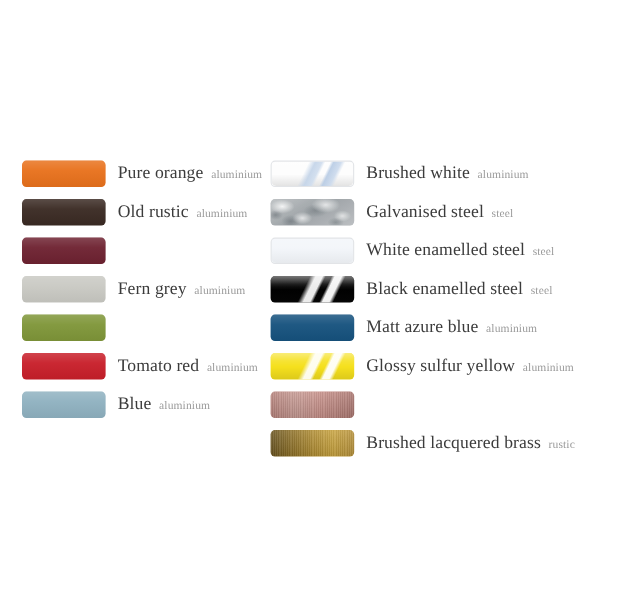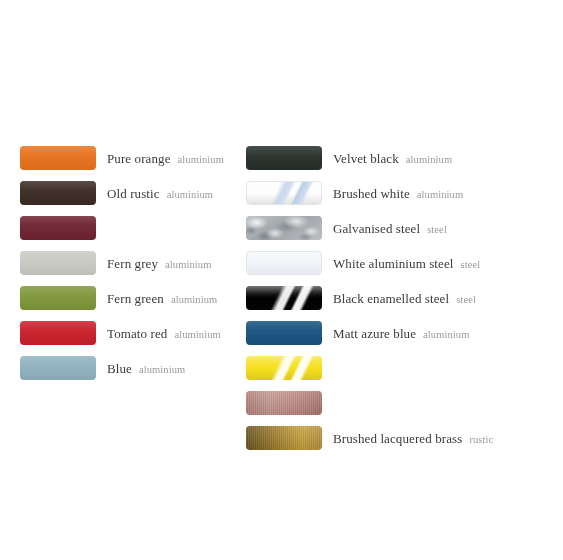--- a/index.html
+++ b/index.html
@@ -47,21 +47,21 @@
     overflow: hidden;
     box-sizing: border-box;
   }
 
   .swatch-label {
     margin-left: 11px;
     white-space: nowrap;
     line-height: 1;
   }
   .swatch-name {
-    font-size: 13px;
+    font-size: 16px;
     color: #3b3b3b;
     letter-spacing: 0.1px;
   }
   .swatch-material {
     font-size: 10.5px;
     color: #9a9a9a;
     margin-left: 7px;
     letter-spacing: 0.1px;
   }
 
@@ -179,58 +179,54 @@
       </div>
       <div class="swatch-row">
         <div class="swatch-chip finish-matt" style="background: rgb(110, 34, 49);"></div>
       </div>
       <div class="swatch-row">
         <div class="swatch-chip finish-matt" style="background: rgb(201, 201, 195);"></div>
         <div class="swatch-label"><span class="swatch-name">Fern grey</span><span class="swatch-material">aluminium</span></div>
       </div>
       <div class="swatch-row">
         <div class="swatch-chip finish-matt" style="background: rgb(127, 150, 57);"></div>
-        <div class="swatch-label"><span class="swatch-name">Fern green</span><span class="swatch-material">aluminium</span></div>
       </div>
       <div class="swatch-row">
         <div class="swatch-chip finish-matt" style="background: rgb(200, 31, 42);"></div>
         <div class="swatch-label"><span class="swatch-name">Tomato red</span><span class="swatch-material">aluminium</span></div>
       </div>
       <div class="swatch-row">
         <div class="swatch-chip finish-matt" style="background: rgb(143, 177, 192);"></div>
         <div class="swatch-label"><span class="swatch-name">Blue</span><span class="swatch-material">aluminium</span></div>
       </div>
     </div>
     <div class="legend-column col-right">
       <div class="swatch-row">
-        <div class="swatch-chip finish-matt" style="background: rgb(38, 47, 42);"></div>
-        <div class="swatch-label"><span class="swatch-name">Velvet black</span><span class="swatch-material">aluminium</span></div>
-      </div>
-      <div class="swatch-row">
         <div class="swatch-chip finish-gloss finish-gloss-pale has-outline" style="background: rgb(253, 253, 253);"></div>
         <div class="swatch-label"><span class="swatch-name">Brushed white</span><span class="swatch-material">aluminium</span></div>
       </div>
       <div class="swatch-row">
         <div class="swatch-chip finish-galvanised" style="background: rgb(169, 174, 177);"></div>
         <div class="swatch-label"><span class="swatch-name">Galvanised steel</span><span class="swatch-material">steel</span></div>
       </div>
       <div class="swatch-row">
         <div class="swatch-chip finish-matt has-outline" style="background: rgb(243, 246, 250);"></div>
-        <div class="swatch-label"><span class="swatch-name">White aluminium steel</span><span class="swatch-material">steel</span></div>
+        <div class="swatch-label"><span class="swatch-name">White enamelled steel</span><span class="swatch-material">steel</span></div>
       </div>
       <div class="swatch-row">
         <div class="swatch-chip finish-gloss" style="background: linear-gradient(rgb(29, 29, 29) 0%, rgb(0, 0, 0) 40%, rgb(5, 5, 5) 100%);"></div>
         <div class="swatch-label"><span class="swatch-name">Black enamelled steel</span><span class="swatch-material">steel</span></div>
       </div>
       <div class="swatch-row">
         <div class="swatch-chip finish-matt" style="background: rgb(22, 82, 126);"></div>
         <div class="swatch-label"><span class="swatch-name">Matt azure blue</span><span class="swatch-material">aluminium</span></div>
       </div>
       <div class="swatch-row">
         <div class="swatch-chip finish-gloss" style="background: rgb(245, 224, 29);"></div>
+        <div class="swatch-label"><span class="swatch-name">Glossy sulfur yellow</span><span class="swatch-material">aluminium</span></div>
       </div>
       <div class="swatch-row">
         <div class="swatch-chip finish-brushed" style="background: linear-gradient(90deg, rgb(184, 131, 124) 0%, rgb(199, 154, 147) 30%, rgb(200, 144, 137) 58%, rgb(185, 131, 124) 82%, rgb(171, 118, 112) 100%);"></div>
       </div>
       <div class="swatch-row">
         <div class="swatch-chip finish-brushed" style="background: linear-gradient(90deg, rgb(106, 84, 31) 0%, rgb(138, 109, 37) 22%, rgb(176, 140, 48) 50%, rgb(201, 163, 60) 74%, rgb(184, 146, 58) 100%);"></div>
         <div class="swatch-label"><span class="swatch-name">Brushed lacquered brass</span><span class="swatch-material">rustic</span></div>
       </div>
     </div>
   </div>

